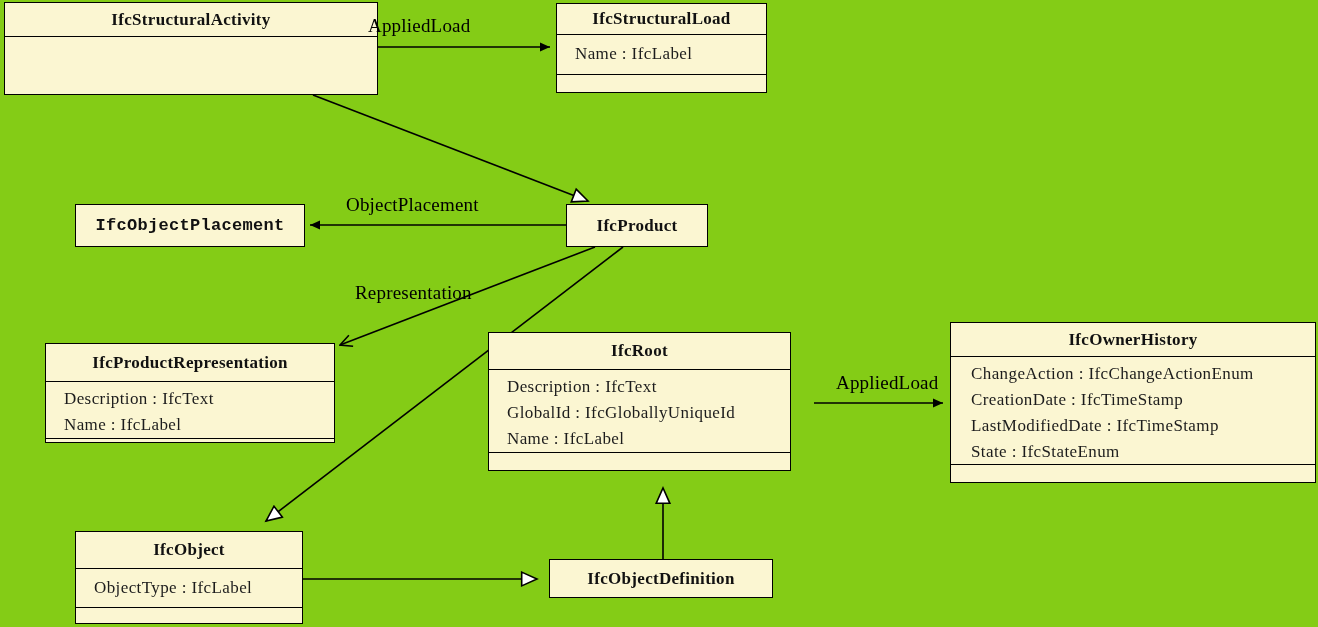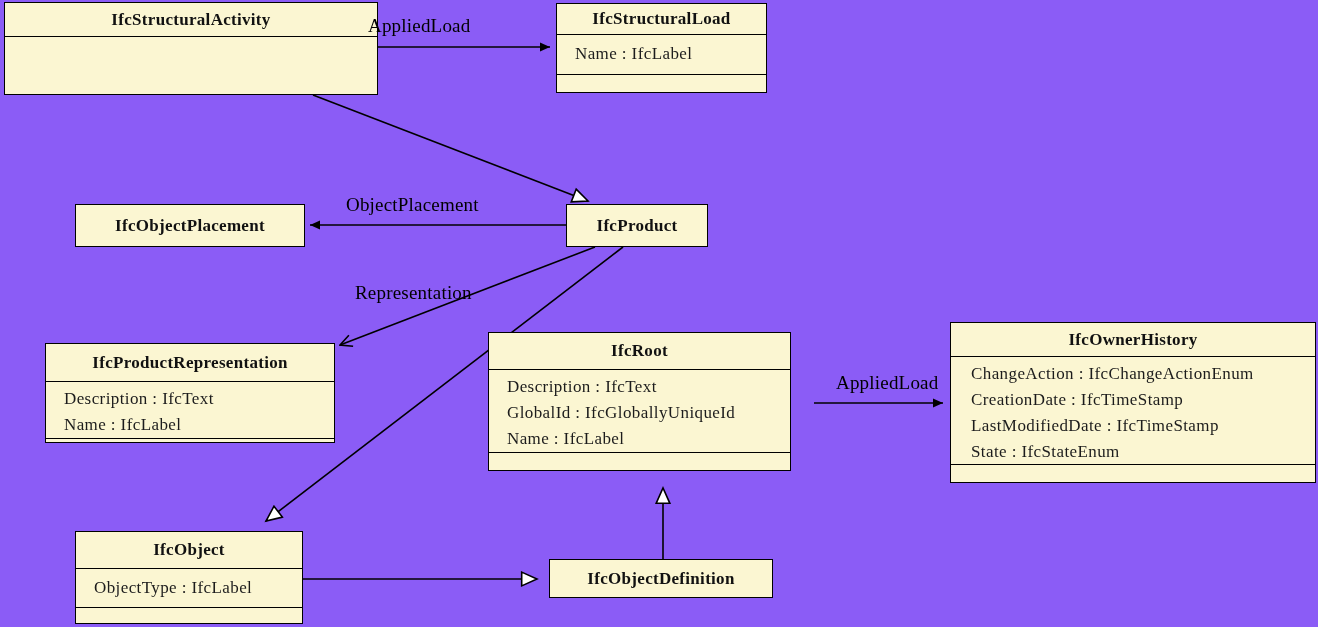--- a/index.html
+++ b/index.html
@@ -47,21 +47,21 @@
     position:absolute;
     z-index:3;
     font-size:19px;color:#000;
     letter-spacing:.2px;
     white-space:nowrap;
   }
 </style>
 </head>
 <body>
 
-<div id="canvas" style="background: #8b5cf6;">
+<div id="canvas" style="background: #84cc16;">
 
   <svg id="edges" viewBox="0 0 1318 627" xmlns="http://www.w3.org/2000/svg">
     <defs>
       <marker id="arrFilled" viewBox="0 0 12 12" refX="11" refY="6" markerWidth="13" markerHeight="12" orient="auto" markerUnits="userSpaceOnUse">
         <path d="M1,1.5 L11,6 L1,10.5 Z" fill="#000"></path>
       </marker>
       <marker id="arrHollow" viewBox="0 0 18 16" refX="16" refY="8" markerWidth="19" markerHeight="17" orient="auto" markerUnits="userSpaceOnUse">
         <path d="M1.5,1.5 L16,8 L1.5,14.5 Z" fill="#fff" stroke="#000" stroke-width="1.5"></path>
       </marker>
       <marker id="arrOpen" viewBox="0 0 14 14" refX="13" refY="7" markerWidth="15" markerHeight="15" orient="auto" markerUnits="userSpaceOnUse">
@@ -92,21 +92,21 @@
   </div>
 
   <div class="cls" style="left:556px;top:3px;width:211px;height:90px;font-family:Liberation Serif, serif;">
     <div class="title" style="height:30px;">IfcStructuralLoad</div>
     <div class="attrs" style="height:40px;padding-top:6px;">
       <span class="attr">Name : IfcLabel</span>
     </div>
     <div class="ops"></div>
   </div>
 
-  <div class="cls single" style="left:75px;top:204px;width:230px;height:43px;">
+  <div class="cls single" style="left:75px;top:204px;width:230px;height:43px;font-family:Liberation Mono, monospace;">
     <div class="title">IfcObjectPlacement</div>
   </div>
 
   <div class="cls single" style="left:566px;top:204px;width:142px;height:43px;">
     <div class="title">IfcProduct</div>
   </div>
 
   <div class="cls" style="left:45px;top:343px;width:290px;height:100px;">
     <div class="title" style="height:37px;">IfcProductRepresentation</div>
     <div class="attrs" style="height:57px;">

